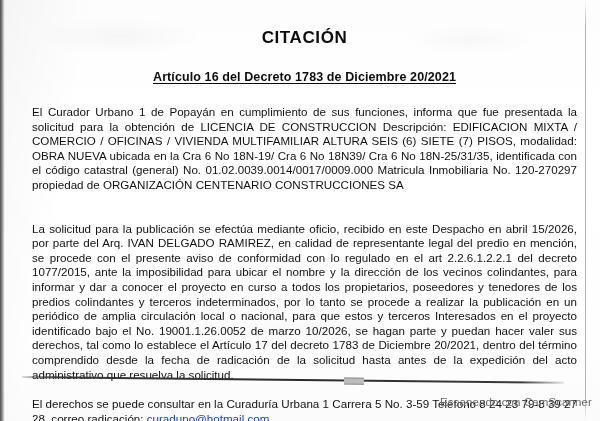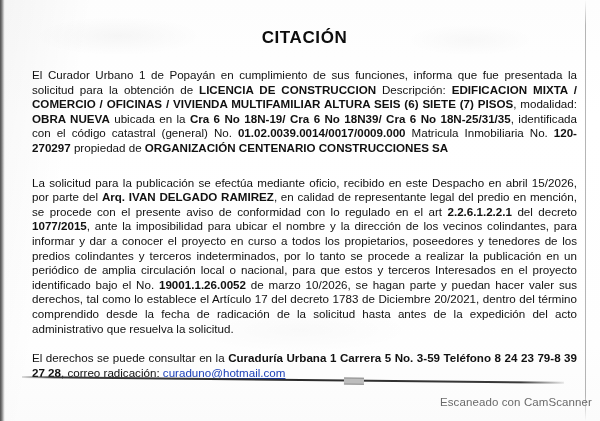--- a/index.html
+++ b/index.html
@@ -85,24 +85,24 @@
 
   .para {
     font-size: 11.6px;
     line-height: 14.6px;
     text-align: justify;
     text-justify: inter-word;
     color: #111111;
     margin: 0;
   }
   .para.p1 { margin-top: 20px; }
-  .para.p2 { margin-top: 20px; }
+  .para.p2 { margin-top: 29px; }
   .para.p3 { margin-top: 15px; }
 
-  .b { font-weight: bold; }
+  .b { font-weight: normal; }
 
   .maillink {
     color: #1a3fb8;
     text-decoration: underline;
     text-underline-offset: 1px;
   }
 
   
   .page-bottom-line {
     position: absolute;
@@ -145,20 +145,23 @@
 <div class="scan-page">
   <div class="scan-edge-left"></div>
   <div class="scan-edge-right"></div>
   <div class="scan-noise"></div>
 </div>
 
 <div class="doc">
 
   <h1 class="doc-title">CITACIÓN</h1>
 
+  <div class="doc-subtitle-wrap">
+    <span class="doc-subtitle">Artículo 16 del Decreto 1783 de Diciembre 20/2021</span>
+  </div>
 
   <p class="para p1"><span>El Curador Urbano 1 de Popayán en cumplimiento de sus funciones, informa que fue presentada la solicitud para la obtención de </span><span class="b">LICENCIA DE CONSTRUCCION</span><span> Descripción: </span><span class="b">EDIFICACION MIXTA / COMERCIO / OFICINAS / VIVIENDA MULTIFAMILIAR ALTURA SEIS (6) SIETE (7) PISOS</span><span>, modalidad: </span><span class="b">OBRA NUEVA</span><span> ubicada en la </span><span class="b">Cra 6 No 18N-19/ Cra 6 No 18N39/ Cra 6 No 18N-25/31/35</span><span>, identificada con el código catastral (general) No. </span><span class="b">01.02.0039.0014/0017/0009.000</span><span> Matricula Inmobiliaria No. </span><span class="b">120-270297</span><span> propiedad de </span><span class="b">ORGANIZACIÓN CENTENARIO CONSTRUCCIONES SA</span></p>
 
   <p class="para p2"><span>La solicitud para la publicación se efectúa mediante oficio, recibido en este Despacho en abril 15/2026, por parte del </span><span class="b">Arq. IVAN DELGADO RAMIREZ</span><span>, en calidad de representante legal del predio en mención, se procede con el presente aviso de conformidad con lo regulado en el art </span><span class="b">2.2.6.1.2.2.1</span><span> del decreto </span><span class="b">1077/2015</span><span>, ante la imposibilidad para ubicar el nombre y la dirección de los vecinos colindantes, para informar y dar a conocer el proyecto en curso a todos los propietarios, poseedores y tenedores de los predios colindantes y terceros indeterminados, por lo tanto se procede a realizar la publicación en un periódico de amplia circulación local o nacional, para que estos y terceros Interesados en el proyecto identificado bajo el No. </span><span class="b">19001.1.26.0052</span><span> de marzo 10/2026, se hagan parte y puedan hacer valer sus derechos, tal como lo establece el Artículo 17 del decreto 1783 de Diciembre 20/2021, dentro del término comprendido desde la fecha de radicación de la solicitud hasta antes de la expedición del acto administrativo que resuelva la solicitud.</span></p>
 
   <p class="para p3"><span>El derechos se puede consultar en la </span><span class="b">Curaduría Urbana 1 Carrera 5 No. 3-59 Teléfono 8 24 23 79-8 39 27 28</span><span>, correo radicación: </span><a class="maillink" href="#" style="color: rgb(26, 63, 184);">curaduno@hotmail.com</a></p>
 
 </div>
 
 <div class="page-bottom-line"></div>

